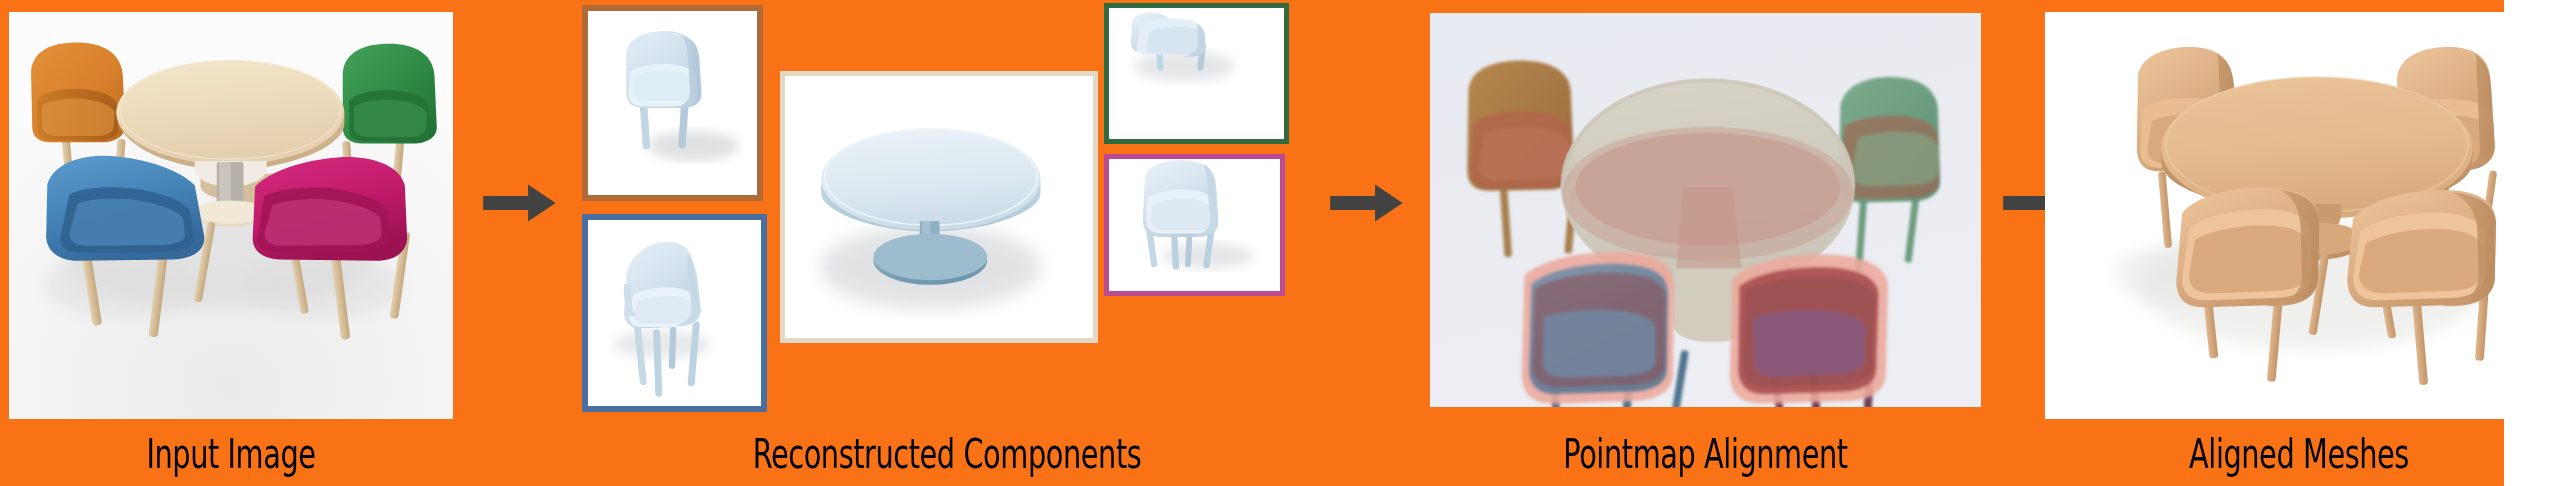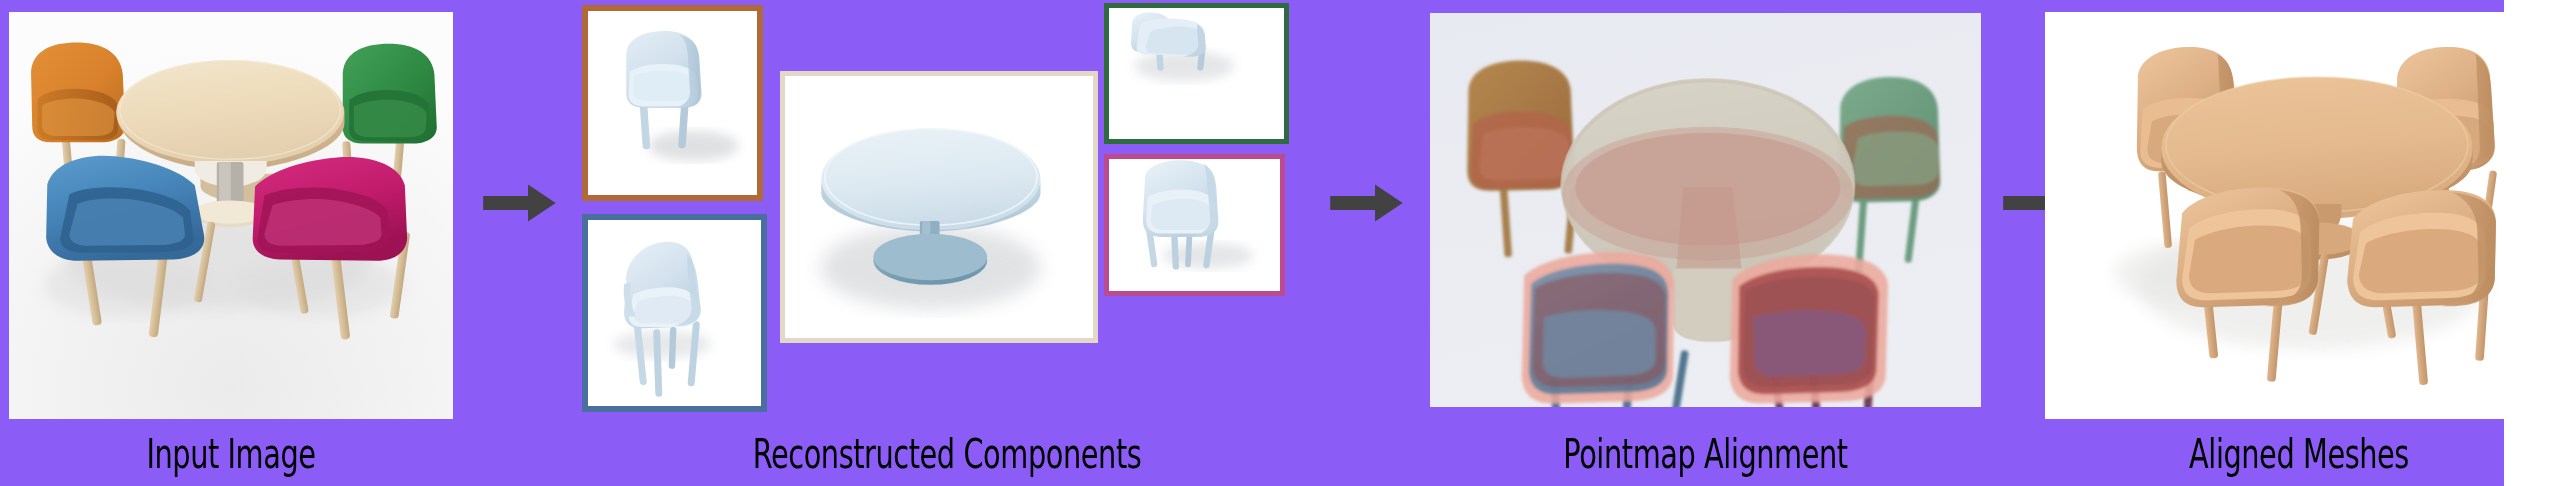--- a/index.html
+++ b/index.html
@@ -8,21 +8,21 @@
     height: 486px;
     background: #ffffff;
     font-family: "Liberation Sans", sans-serif;
     overflow: hidden;
   }
 
   #figure {
     position: relative;
     width: 2504px;
     height: 486px;
-    background: #8b5cf6;
+    background: #f97316;
   }
 
   
   .panel { position: absolute; }
 
   .caption {
     position: absolute;
     text-align: center;
     font-family: "DejaVu Sans", sans-serif;
     font-size: 40px;

